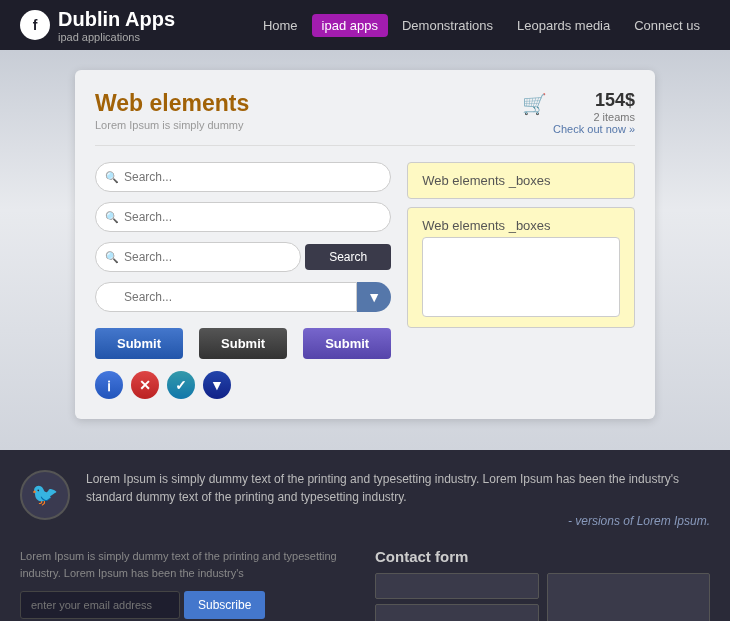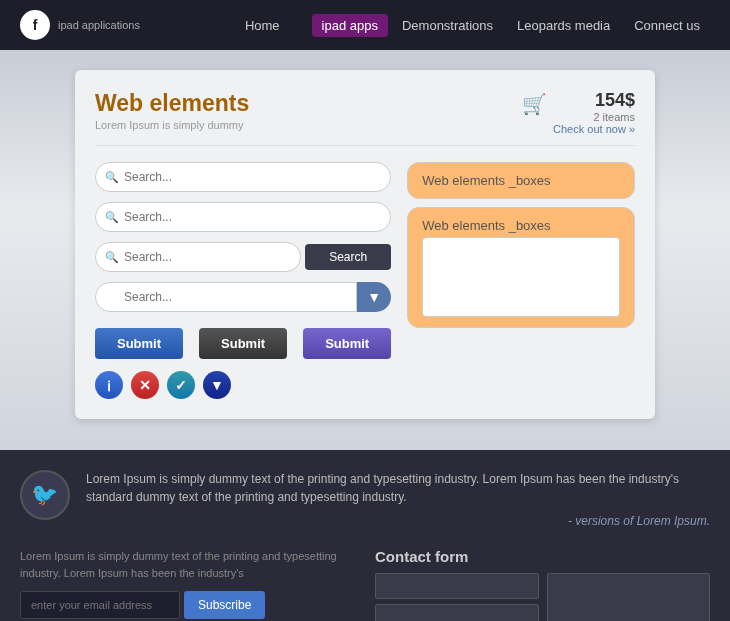--- a/index.html
+++ b/index.html
@@ -32,24 +32,23 @@
     .nav-links { display: flex; align-items: center; gap: 4px; }
     .nav-link {
       color: #ccc;
       text-decoration: none;
       font-size: 13px;
       padding: 4px 10px;
       border-radius: 3px;
       cursor: pointer;
     }
     .nav-link.active {
-      background: #701a75;
-      color: white;
-      border-radius: 4px;
-      margin-left: 18px;
+      background: #a21caf;
+      color: white;
+      border-radius: 4px;
     }
 
     
     .main-content {
       background: linear-gradient(180deg, #c8cdd6 0%, #e8eaee 40%, #d0d4dc 100%);
       min-height: 400px;
       padding: 20px;
     }
 
     
@@ -192,23 +191,23 @@
       color: white;
       font-weight: bold;
     }
     .icon-btn-blue { background: linear-gradient(180deg, #4477dd, #2255bb); }
     .icon-btn-red { background: linear-gradient(180deg, #dd4444, #bb2222); }
     .icon-btn-teal { background: linear-gradient(180deg, #3399aa, #1177aa); }
     .icon-btn-navy { background: linear-gradient(180deg, #2244aa, #112288); }
 
     
     .web-element-box {
-      background: #fdba74;
+      background: #fef9c3;
       border: 1px solid #ccc;
-      border-radius: 12px;
+      border-radius: 4px;
       padding: 10px 14px;
       margin-bottom: 8px;
       font-size: 13px;
       color: #555;
     }
     .web-element-box-inner {
       background: white;
       border: 1px solid #ccc;
       border-radius: 4px;
       padding: 10px 14px;
@@ -299,20 +298,21 @@
     .contact-left { flex: 1; }
     .contact-right { flex: 1; }
   </style>
 </head>
 <body>
 
 <nav class="navbar">
   <div class="logo-area">
     <div class="logo-icon">f</div>
     <div class="logo-text-area">
+      <span class="logo-title">Dublin Apps</span>
       <span class="logo-sub">ipad applications</span>
     </div>
   </div>
   <div class="nav-links">
     <a class="nav-link">Home</a>
     <a class="nav-link active">ipad apps</a>
     <a class="nav-link">Demonstrations</a>
     <a class="nav-link">Leopards media</a>
     <a class="nav-link">Connect us</a>
   </div>

